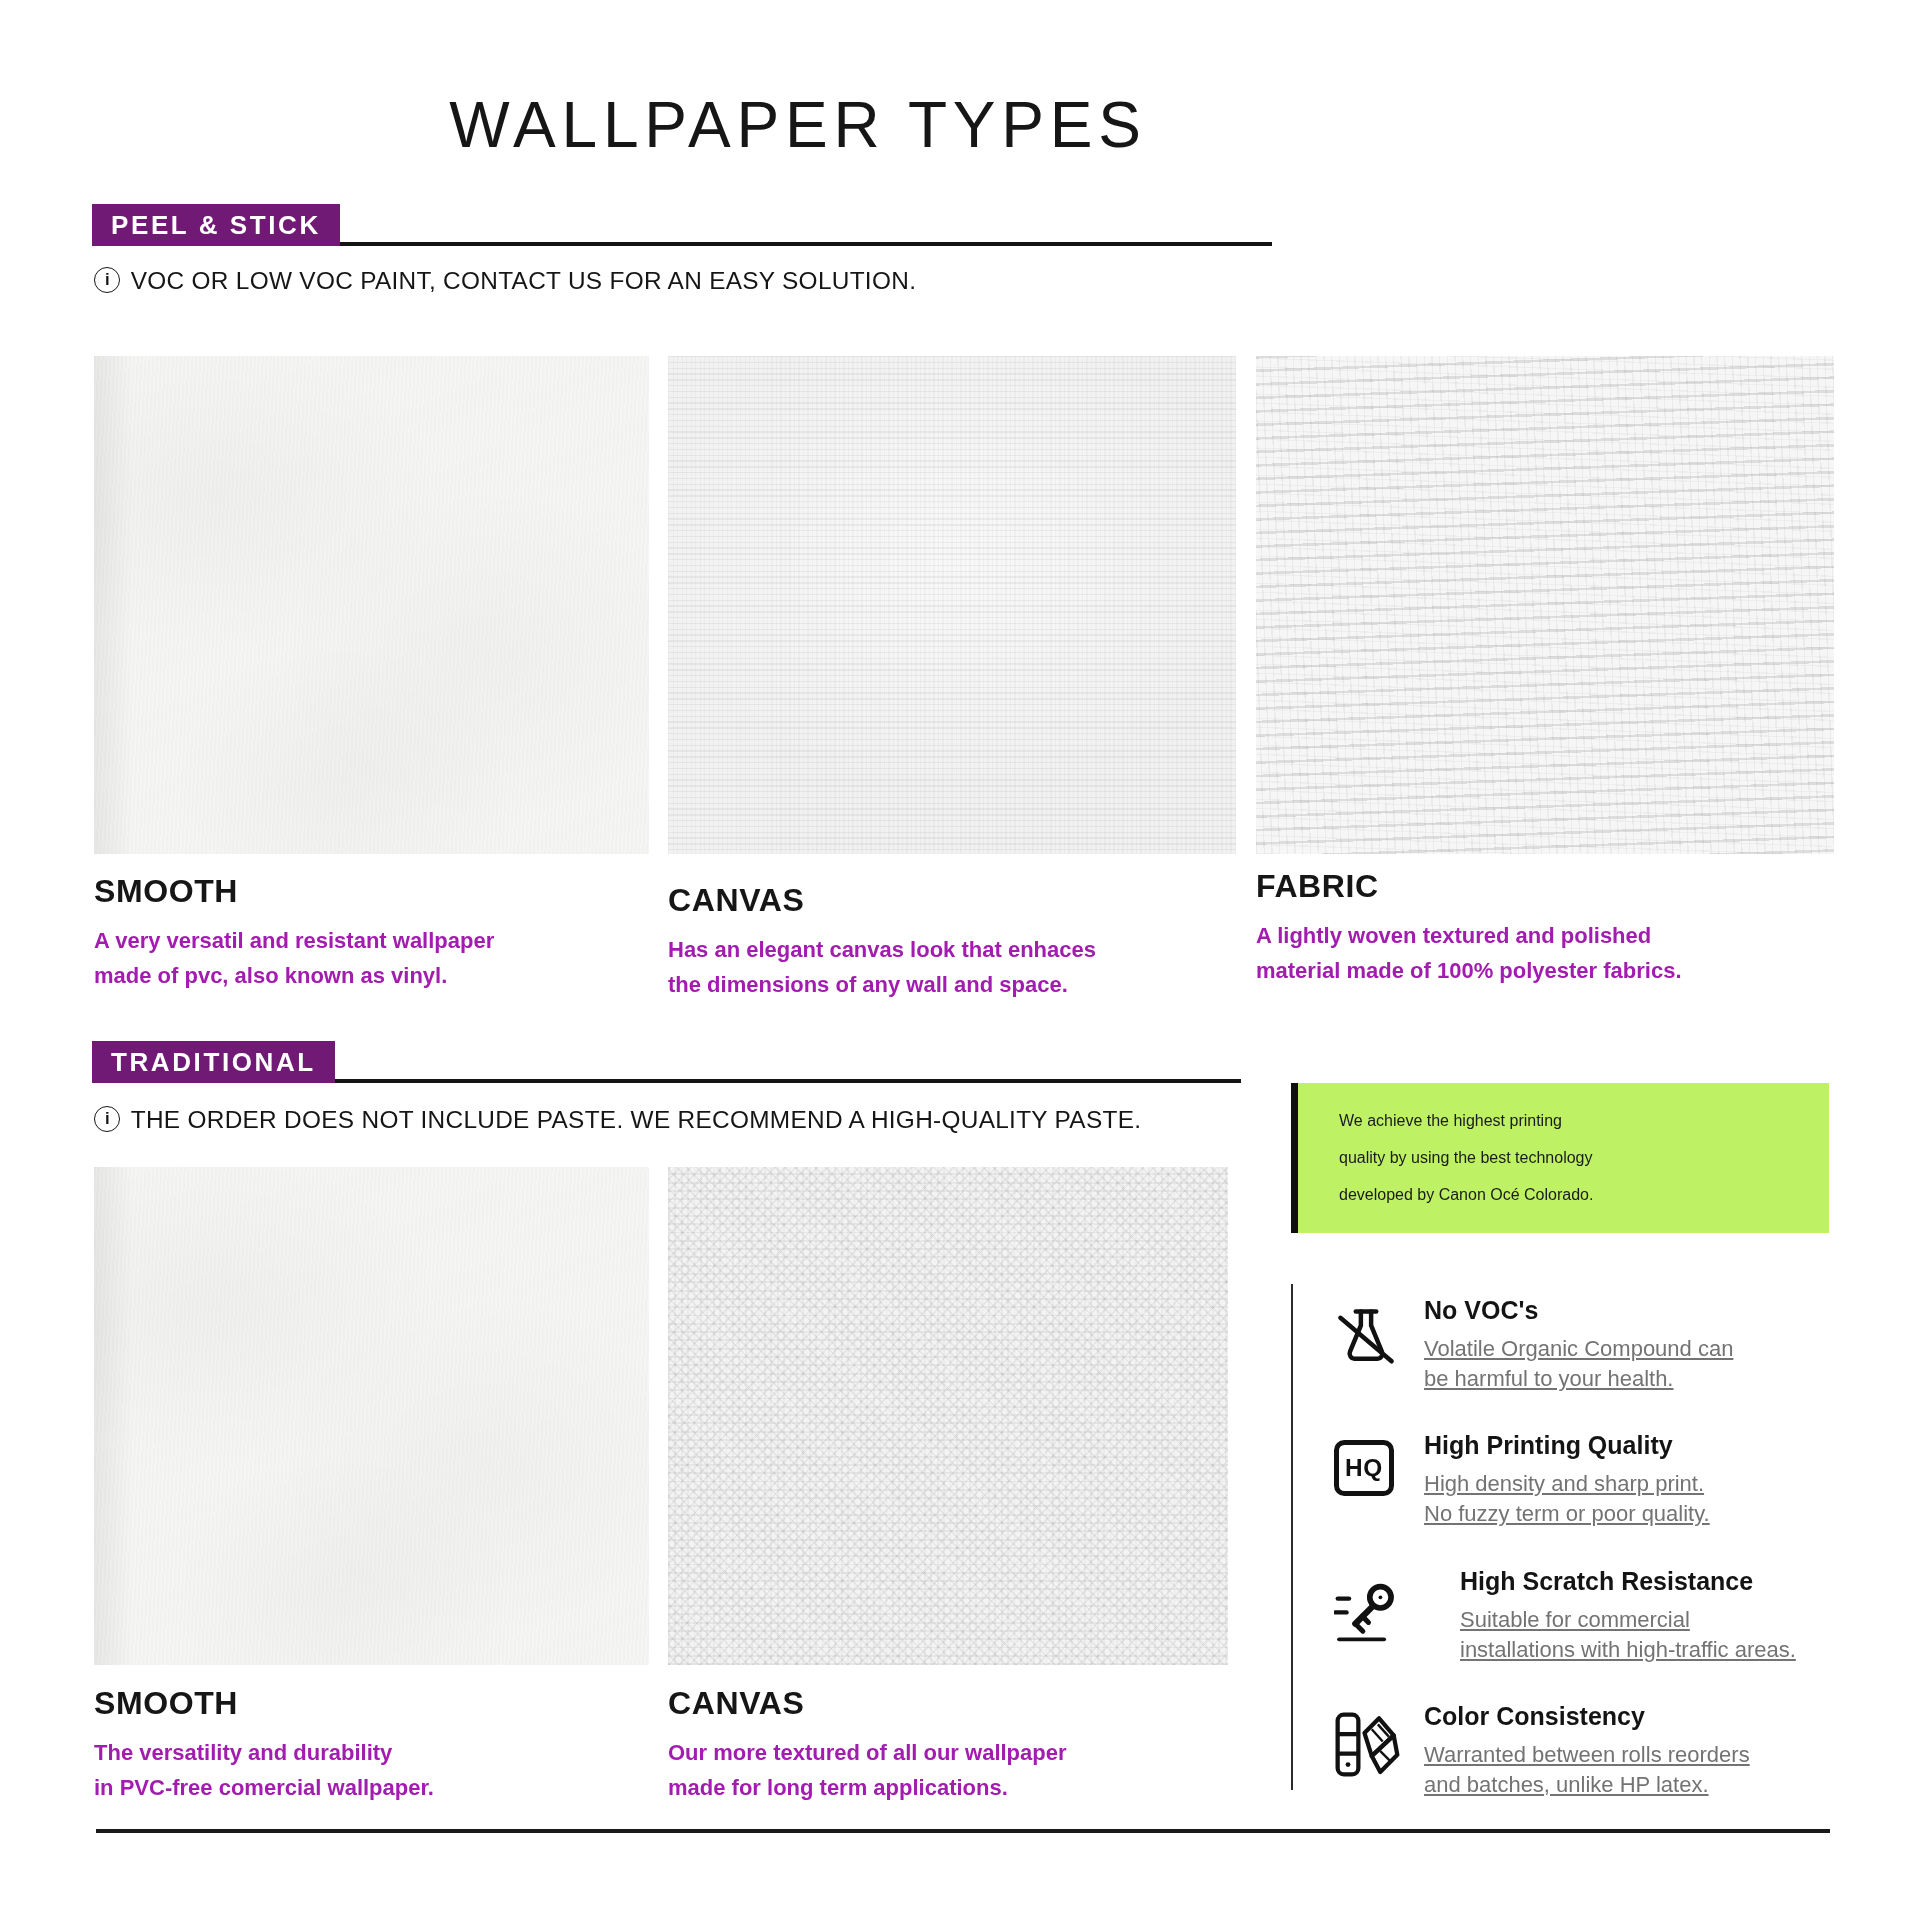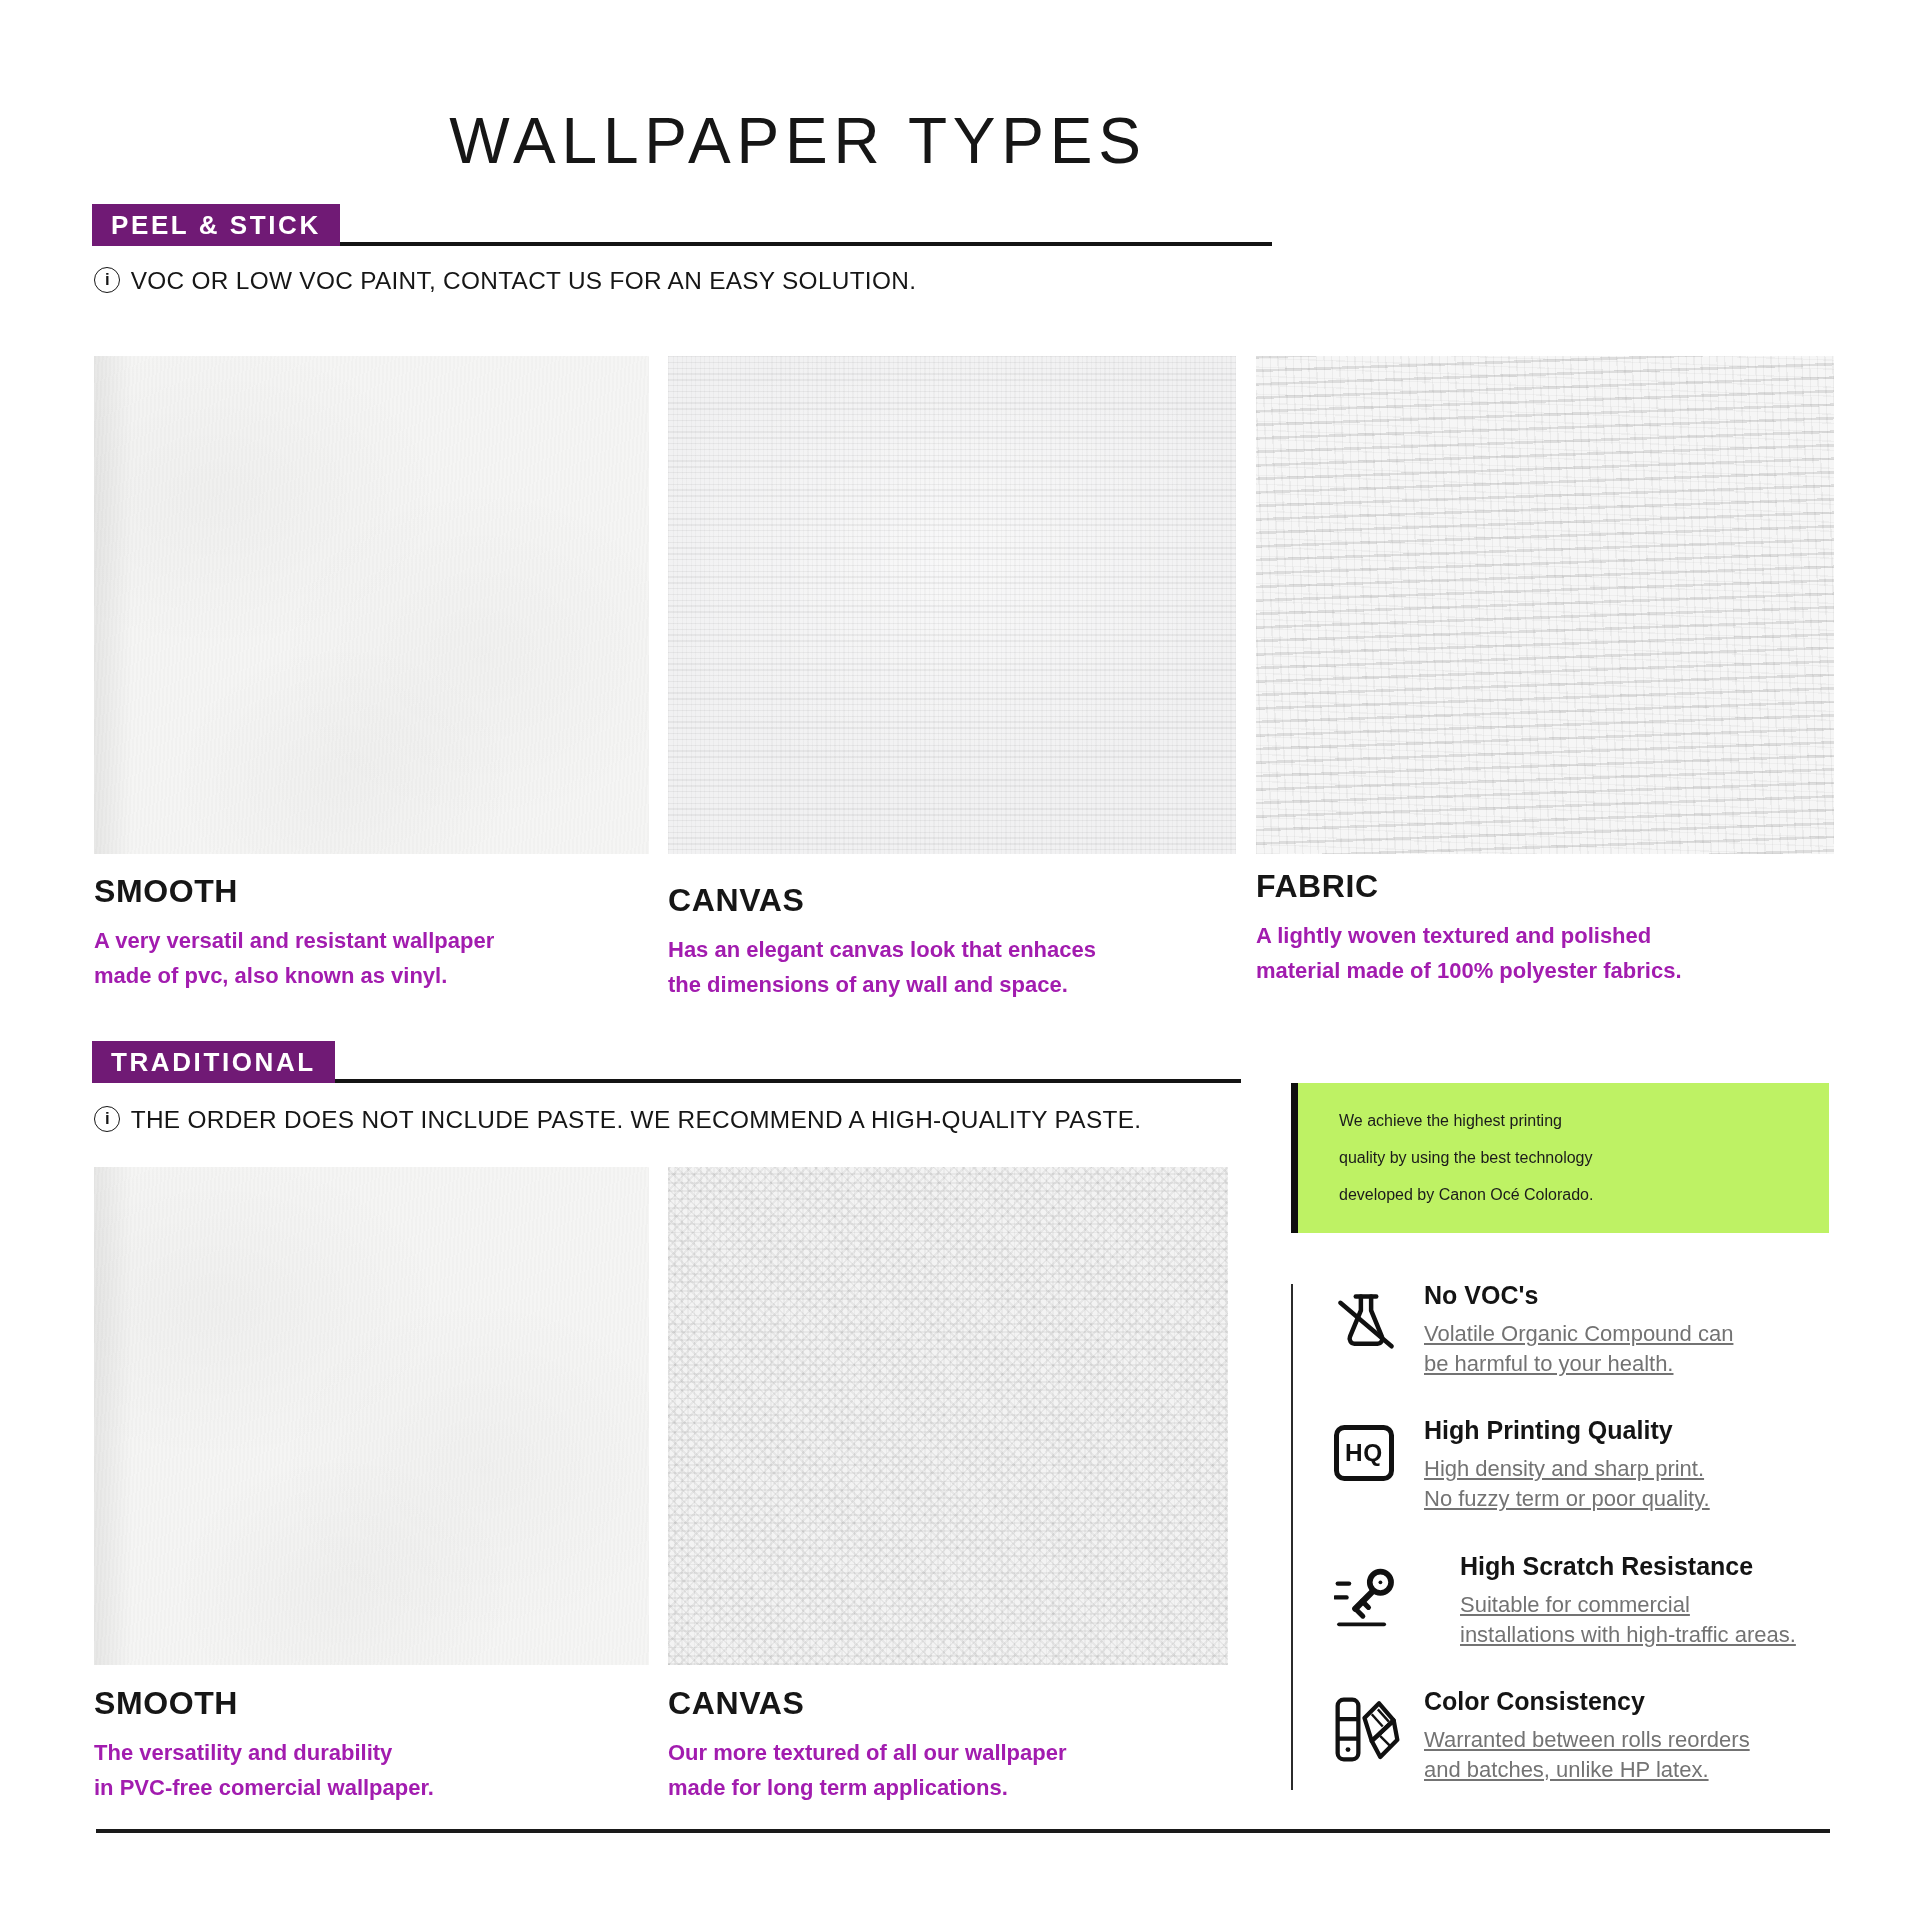--- a/index.html
+++ b/index.html
@@ -2,21 +2,21 @@
 <html style="font-size:10.3px"><head>
 <meta charset="utf-8">
 <style>
   html,body{margin:0;padding:0;background:#ffffff;}
   body{width:1926px;height:1926px;position:relative;overflow:hidden;
        font-family:"Liberation Sans", sans-serif;color:#1c1c1c;}
   .abs{position:absolute;}
 
   
   .page-title{left:0;top:90px;width:1596px;text-align:center;
-    font-size:64px;letter-spacing:5.8px;font-weight:400;color:#161616;line-height:1.1;margin-top:16px;}
+    font-size:64px;letter-spacing:5.8px;font-weight:400;color:#161616;line-height:1.1;}
 
   
   .sec-header{display:flex;align-items:flex-end;}
   .sec-label{background:#701a75;color:#ffffff;font-size:26px;font-weight:700;
     letter-spacing:2.6px;padding:0 19px;height:42px;display:flex;align-items:center;white-space:nowrap;}
   .sec-line{flex:1;height:3.9px;background:#141414;}
 
   
   .note{display:flex;gap:10.3px;align-items:flex-start;}
   .info-icon{flex:none;width:24.4px;height:24.4px;border:1.9px solid #161616;border-radius:50%;
@@ -51,21 +51,21 @@
   .cap-title{font-size:32px;font-weight:700;letter-spacing:0.6px;color:#161616;margin:0 0 13px 0;}
   .cap-desc{font-size:22px;line-height:35px;color:#a21caf;font-weight:bold;}
   .cap-offset{padding-top:9px;}
 
   
   .quality-box{left:1291px;top:1083px;width:538px;height:150px;box-sizing:border-box;
     background:#bef264;border-left:7.7px solid #0f0f0f;padding:19px 13px 0 41px;
     font-size:16px;line-height:37px;color:#1b1b1b;}
   .v-divider{left:1291px;top:1284px;width:1.9px;height:506px;background:#2b2b2b;}
 
-  .feature{display:flex;left:1334px;width:514px;}
+  .feature{display:flex;left:1334px;width:514px;margin-top:15px;}
   .f-icon{flex:none;width:90px;padding-top:9px;}
   .f-title{font-size:25px;font-weight:700;color:#141414;margin:0 0 9px 0;}
   .f-desc{font-size:22px;line-height:30px;color:#737373;text-decoration:underline;}
   .hq-badge{width:50px;height:46px;border:5.8px solid #111;border-radius:10.3px;
     display:flex;align-items:center;justify-content:center;
     font-size:24.4px;font-weight:700;letter-spacing:0.6px;color:#111;}
 
   .bottom-rule{left:96px;top:1829px;width:1734px;height:3.9px;background:#1a1a1a;}
 
   svg{display:block;}

